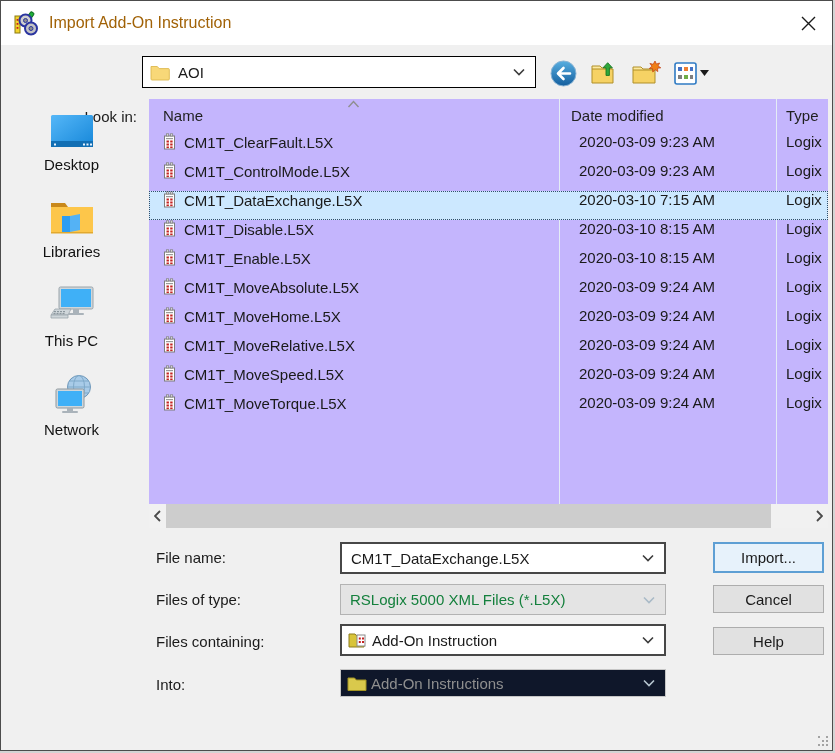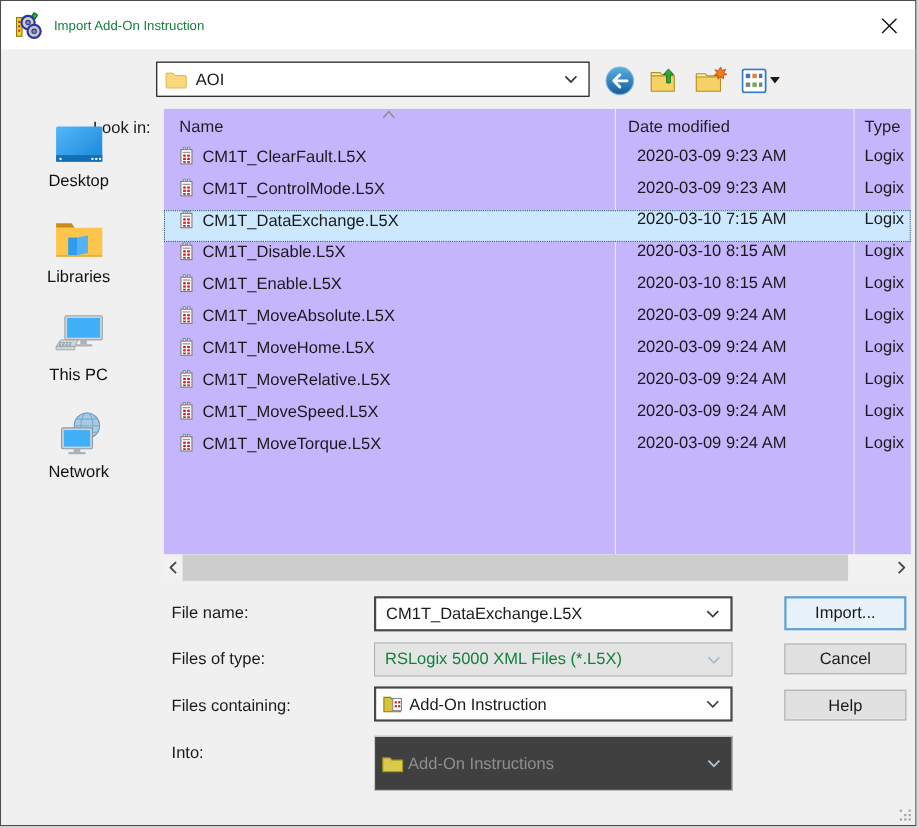--- a/index.html
+++ b/index.html
@@ -6,21 +6,21 @@
   *{box-sizing:border-box;}
   .window{
     position:relative;width:833px;height:751px;margin:0;
     border:1px solid #4c4c4c;background:#f0f0f0;
     font-family:"Liberation Sans","DejaVu Sans",sans-serif;
     color:#1a1a1a;overflow:hidden;
   }
   
   .titlebar{height:44px;background:#fff;display:flex;align-items:center;padding-left:13px;}
   .titlebar .app-icon{width:25px;height:26px;flex:0 0 auto;}
-  .titlebar .title{font-size:12px;margin-left:10px;color:#15803d;}
+  .titlebar .title{font-size:16px;margin-left:10px;color:#a16207;}
   .close-btn{margin-left:auto;width:48px;height:44px;display:flex;align-items:center;justify-content:center;cursor:pointer;}
   
   .dialog-body{position:relative;width:833px;height:707px;background:#f0f0f0;}
   
   .lookin-label{position:absolute;left:52px;top:19px;width:84px;text-align:right;font-size:15px;margin-top:44px;}
   .lookin-combo{position:absolute;left:141px;top:11px;width:394px;height:32px;background:#fff;border:1px solid #000000;display:flex;align-items:center;cursor:pointer;}
   .lookin-combo .ficon{margin-left:7px;}
   .lookin-combo .val{margin-left:8px;font-size:15px;}
   .lookin-combo .chev{margin-left:auto;margin-right:10px;}
   .toolbar{position:absolute;left:549px;top:13px;height:30px;display:flex;align-items:center;gap:13px;}
@@ -53,21 +53,21 @@
   .flabel{position:absolute;left:155px;font-size:15px;}
   .combo{position:absolute;left:339px;width:326px;display:flex;align-items:center;background:#fff;cursor:pointer;}
   .combo .val{margin-left:9px;font-size:15px;white-space:nowrap;overflow:hidden;}
   .combo .chev{margin-left:auto;margin-right:10px;flex:0 0 auto;}
   .combo .ficon{margin-left:6px;flex:0 0 auto;}
   .combo .ficon + .val{margin-left:3px;}
   .combo.strong{border:2px solid #474747;height:32px;}
   .combo.disabled{cursor:default;}
   .combo.ftype{border:1px solid #b3b3b3;background:#e4e4e4;height:31px;}
   .combo.ftype .val{color:#15803d;}
-  .combo.into{border:1px solid #c6c6c6;background:#404040;height:50px;text-align:center;}
+  .combo.into{border:1px solid #c6c6c6;background:#0f172a;height:28px;text-align:center;}
   .combo.into .val{color:#8f8f8f;}
   .btn{position:absolute;left:712px;width:111px;font-size:15px;display:flex;align-items:center;justify-content:center;cursor:pointer;}
   .btn.import{top:497px;height:31px;background:#e7f2fb;border:2px solid #5e9fd4;}
   .btn.plain{height:28px;background:#e1e1e1;border:1px solid #adadad;}
   .btn.cancel{top:540px;} .btn.help{top:582px;}
   .grip{position:absolute;right:5px;bottom:5px;width:11px;height:11px;}
   .grip i{position:absolute;width:2px;height:2px;background:#a3a3a3;
     box-shadow:8px 8px 0 #a3a3a3, 8px 4px 0 #a3a3a3, 4px 8px 0 #a3a3a3, 8px 0 0 #a3a3a3, 0 8px 0 #a3a3a3, 4px 4px 0 #a3a3a3;}
 </style>
 </head>

